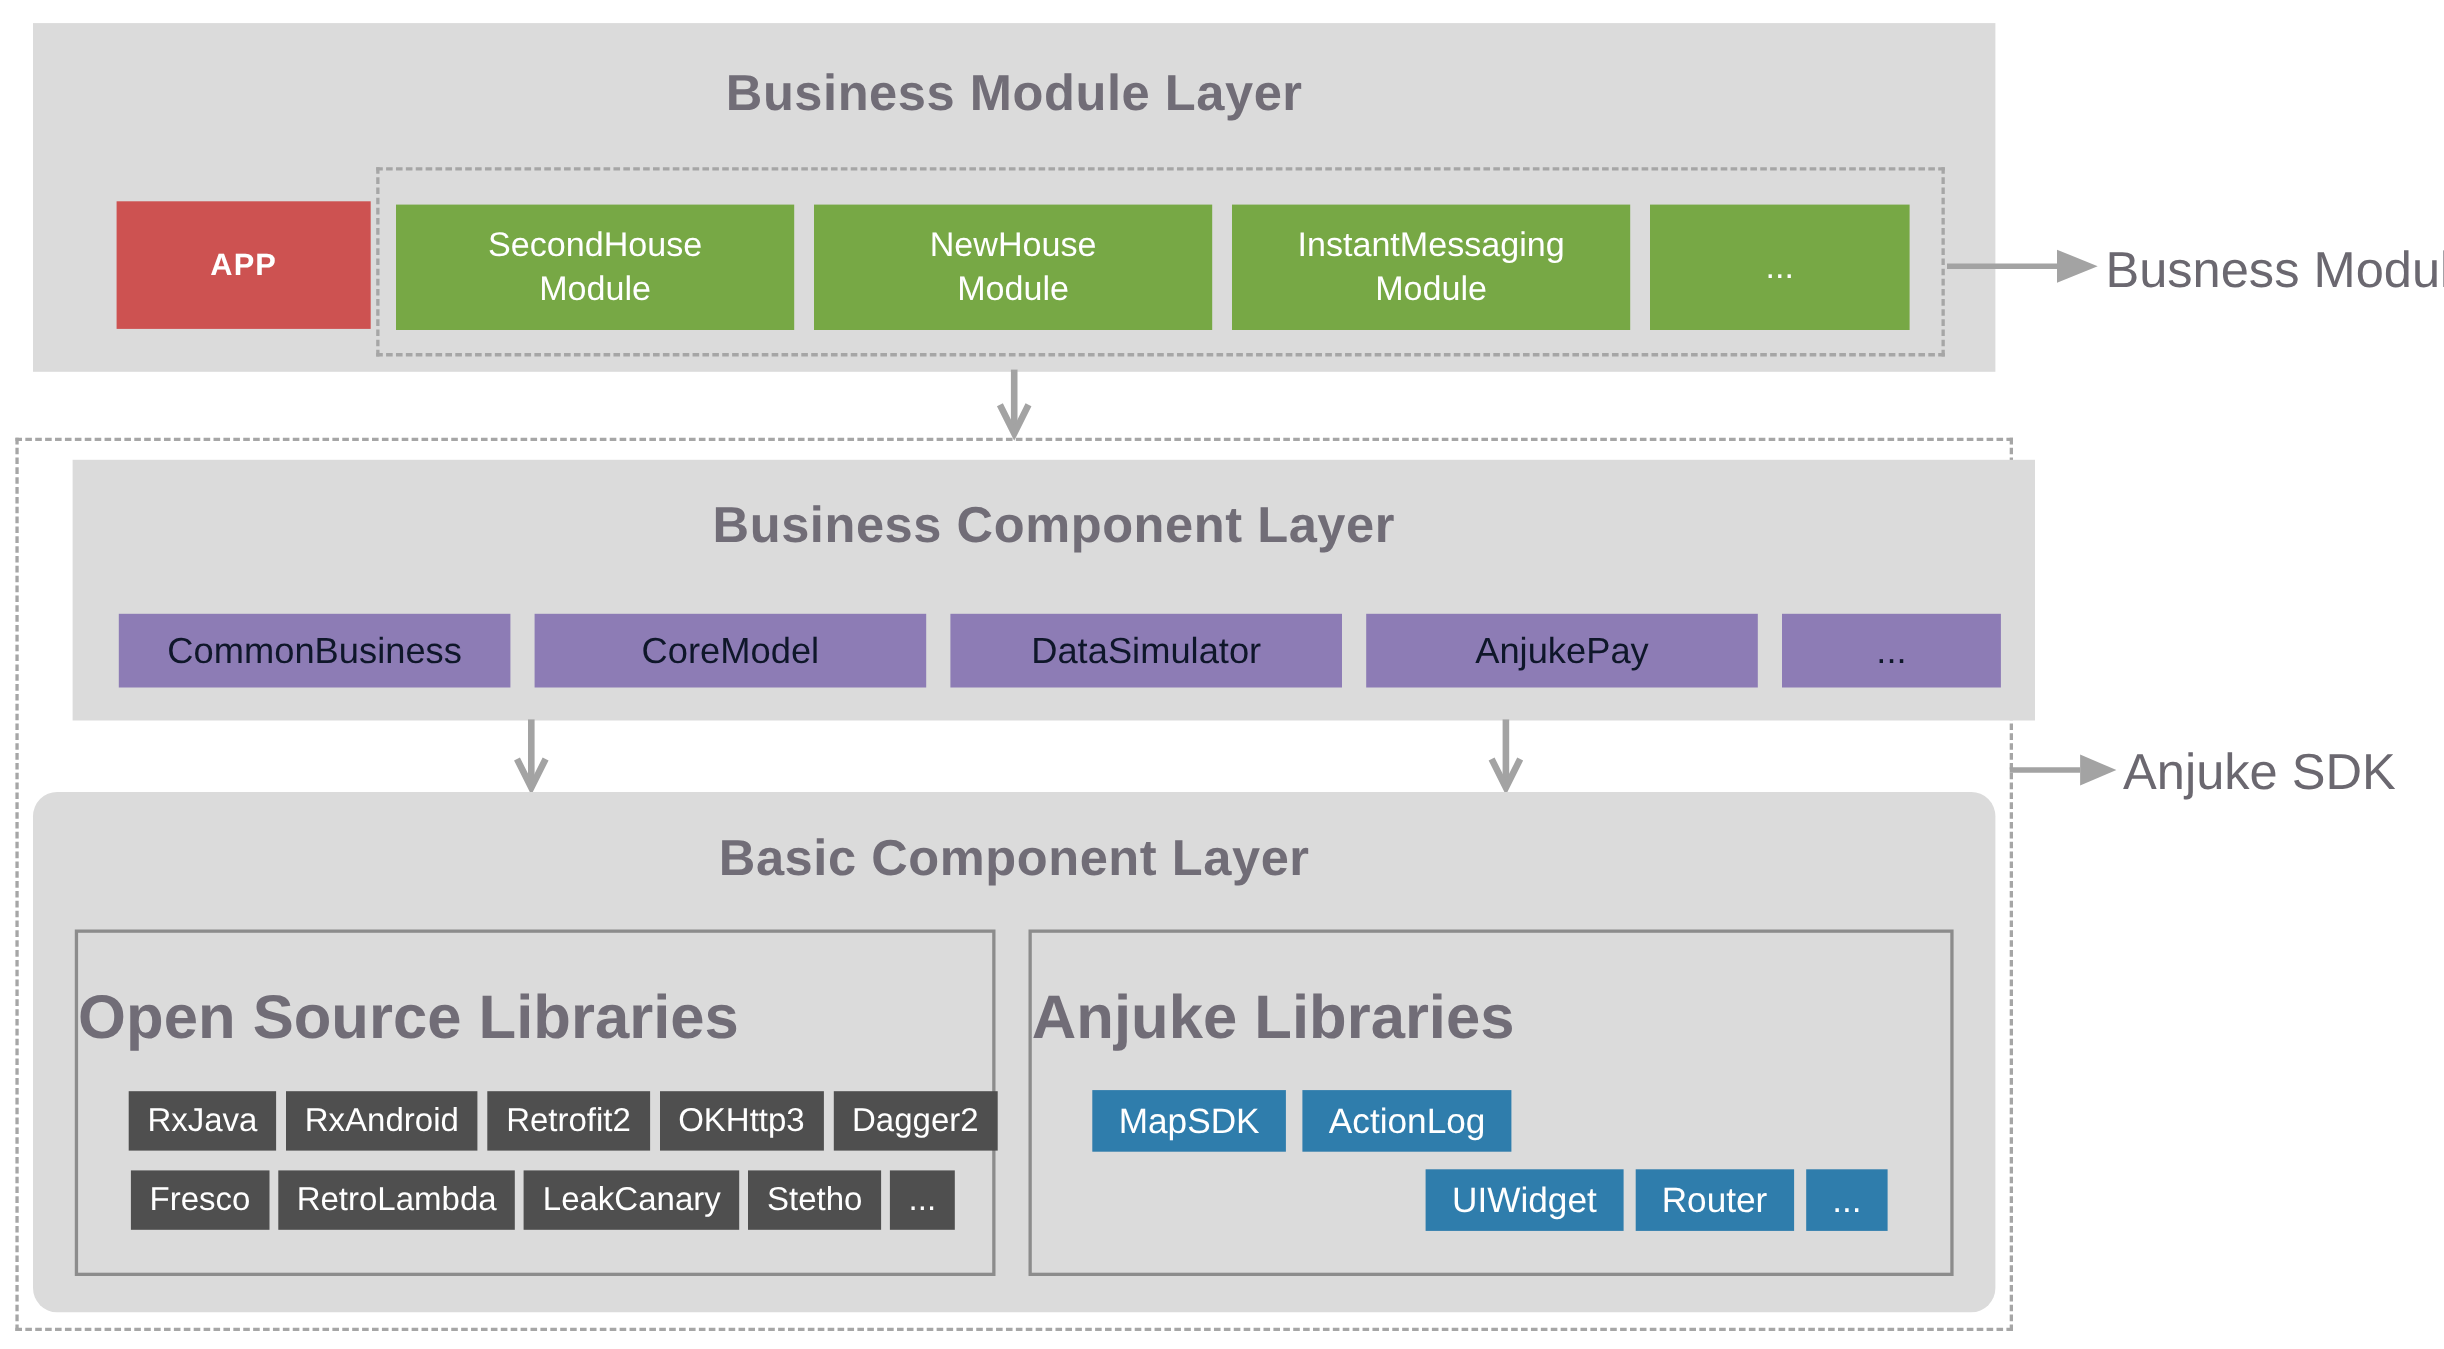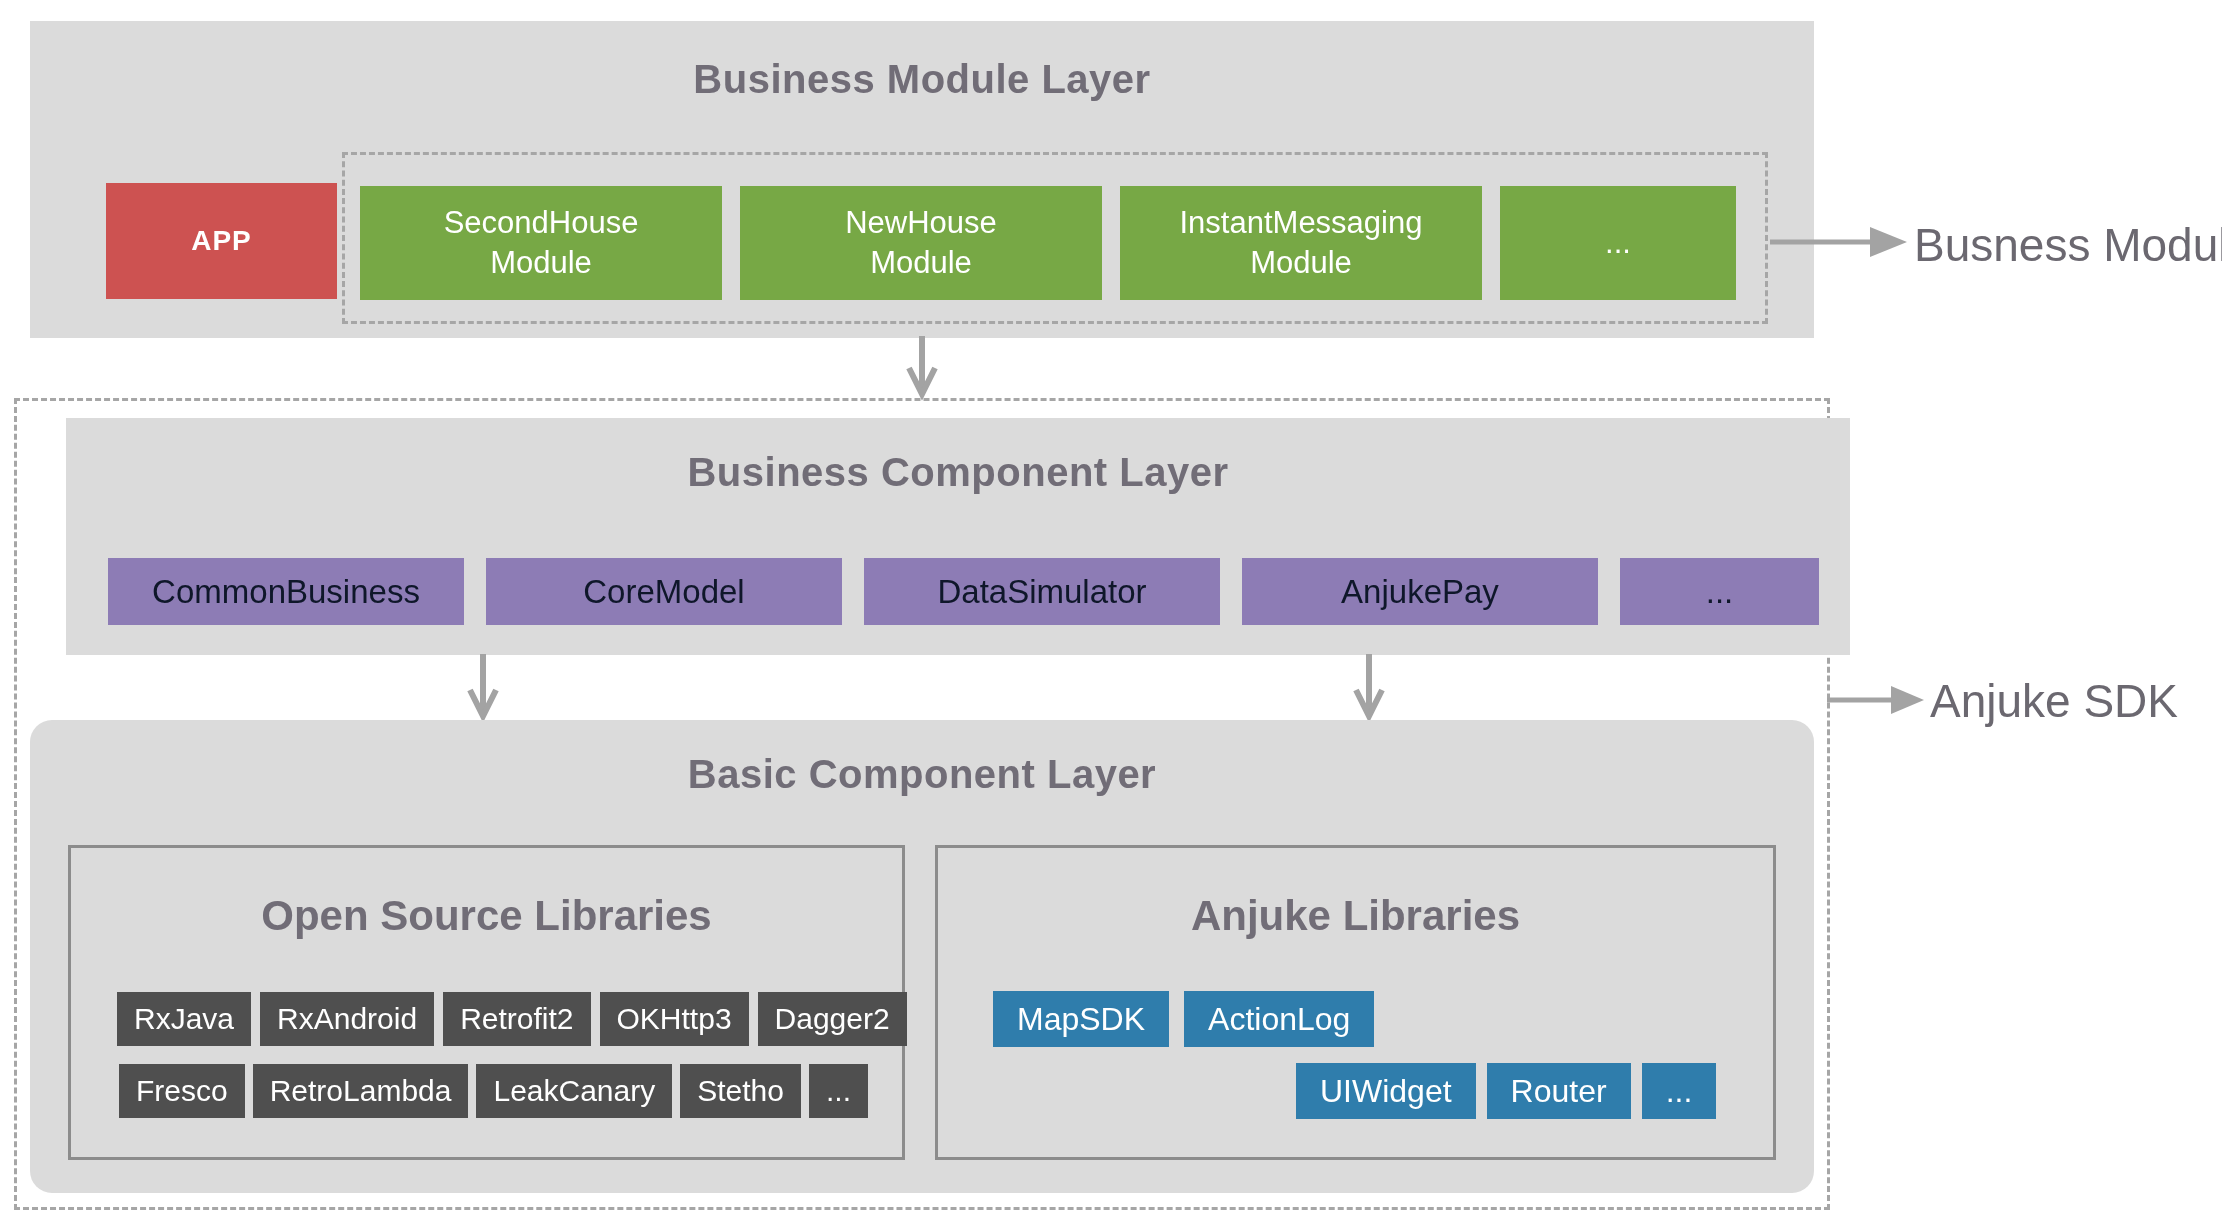--- a/index.html
+++ b/index.html
@@ -11,21 +11,21 @@
     font-family:"Liberation Sans","DejaVu Sans",sans-serif;
     overflow:hidden;
   }
   .layer {
     position:absolute;
     background:#dbdbdb;
   }
   .layer-title {
     position:absolute; left:0; right:0;
     text-align:center;
-    font-size:40px; font-weight:bold;
+    font-size:46px; font-weight:bold;
     color:#716d77;
     letter-spacing:0.5px;
   }
   
   .top-layer { left:30px; top:21px; width:1784px; height:317px; }
   .top-layer .layer-title { top:36px; }
   .top-dashed {
     position:absolute; left:312px; top:131px;
     width:1426px; height:172px;
     border:3px dashed #a6a6a6;
@@ -76,22 +76,22 @@
   .bottom-layer .layer-title { top:32px; }
   .lib-group {
     position:absolute; top:125px;
     height:315px;
     border:3px solid #8c8c8c;
   }
   .lib-group.open-source { left:38px;  width:837px; }
   .lib-group.anjuke      { left:905px; width:841px; }
   .group-title {
     position:absolute; left:0; right:0; top:44px;
-    text-align:center;
-    font-size:42px; font-weight:bold;
+    text-align:left;
+    font-size:56px; font-weight:bold;
     color:#716d77;
   }
   .chip-row { position:absolute; display:flex;padding-left:32px; }
   .os-row1 { left:14px; top:144px; gap:9px; }
   .os-row2 { left:16px; top:216px; gap:8px; }
   .chip {
     height:54px;
     display:flex; align-items:center; justify-content:center;
     padding:0 17px;
     background:#4f4f4f;

